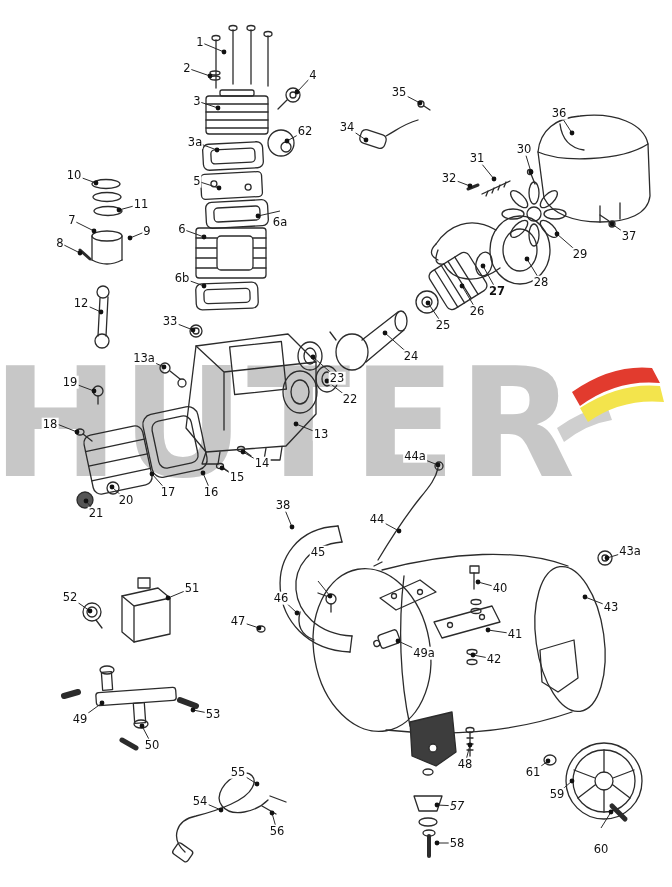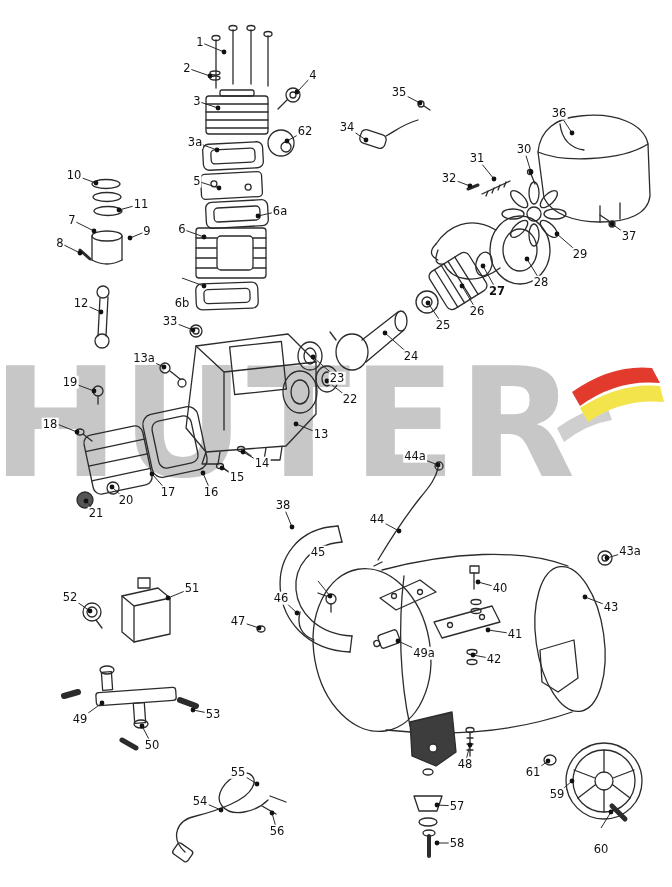--- a/index.html
+++ b/index.html
@@ -512,22 +512,22 @@
     </svg>
 
   <div id="labels">
       <div class="part-label" style="left: 200px; top: 42px;">1</div>
       <div class="part-label" style="left: 187px; top: 68px;">2</div>
       <div class="part-label" style="left: 197px; top: 101px;">3</div>
       <div class="part-label" style="left: 195px; top: 142px;">3a</div>
       <div class="part-label" style="left: 313px; top: 75px;">4</div>
       <div class="part-label" style="left: 197px; top: 181px;">5</div>
       <div class="part-label" style="left: 182px; top: 229px;">6</div>
-      <div class="part-label" style="left: 280px; top: 211px;">6a</div>
-      <div class="part-label" style="left: 182px; top: 278px; margin-top: 25px;">6b</div>
+      <div class="part-label" style="left: 280px; top: 222px;">6a</div>
+      <div class="part-label" style="left: 182px; top: 278px;">6b</div>
       <div class="part-label" style="left: 72px; top: 220px;">7</div>
       <div class="part-label" style="left: 60px; top: 243px;">8</div>
       <div class="part-label" style="left: 147px; top: 231px;">9</div>
       <div class="part-label" style="left: 74px; top: 175px;">10</div>
       <div class="part-label" style="left: 141px; top: 204px;">11</div>
       <div class="part-label" style="left: 81px; top: 303px;">12</div>
       <div class="part-label" style="left: 321px; top: 434px;">13</div>
       <div class="part-label" style="left: 144px; top: 358px;">13a</div>
       <div class="part-label" style="left: 262px; top: 463px;">14</div>
       <div class="part-label" style="left: 237px; top: 477px;">15</div>
@@ -567,21 +567,21 @@
       <div class="part-label" style="left: 465px; top: 764px;">48</div>
       <div class="part-label" style="left: 80px; top: 719px;">49</div>
       <div class="part-label" style="left: 424px; top: 653px;">49a</div>
       <div class="part-label" style="left: 152px; top: 745px;">50</div>
       <div class="part-label" style="left: 192px; top: 588px;">51</div>
       <div class="part-label" style="left: 70px; top: 597px;">52</div>
       <div class="part-label" style="left: 213px; top: 714px;">53</div>
       <div class="part-label" style="left: 200px; top: 801px;">54</div>
       <div class="part-label" style="left: 238px; top: 772px;">55</div>
       <div class="part-label" style="left: 277px; top: 831px;">56</div>
-      <div class="part-label" style="left: 457px; top: 806px;">57</div>
+      <div class="part-label" style="left: 457px; top: 806px; font-style: italic;">57</div>
       <div class="part-label" style="left: 457px; top: 843px;">58</div>
       <div class="part-label" style="left: 557px; top: 794px;">59</div>
       <div class="part-label" style="left: 601px; top: 828px; margin-top: 21px;">60</div>
       <div class="part-label" style="left: 533px; top: 772px;">61</div>
       <div class="part-label" style="left: 305px; top: 131px;">62</div>
     </div>
 
 </div>
 
 </body></html>

